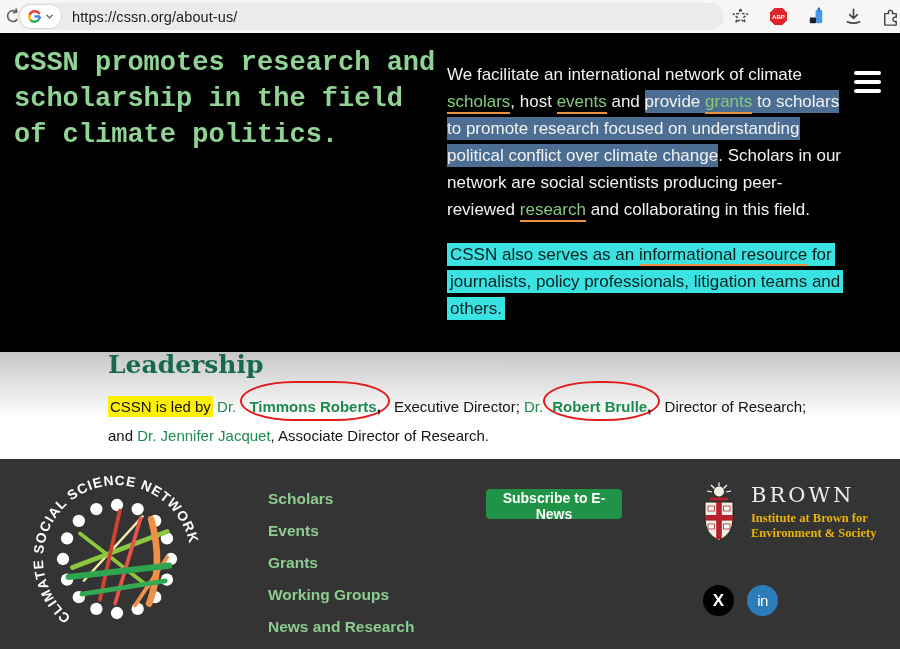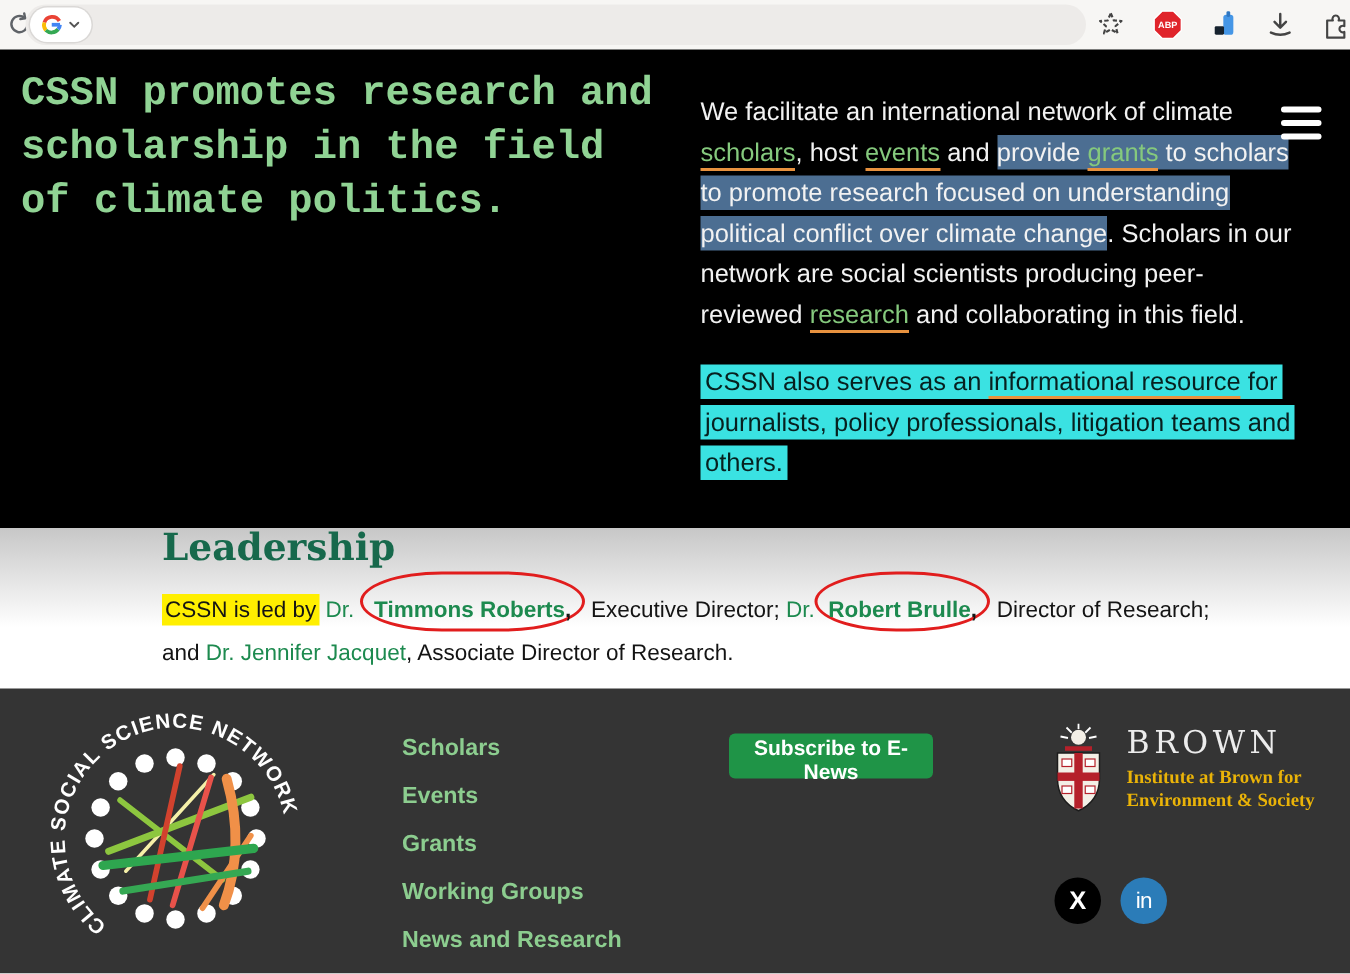--- a/index.html
+++ b/index.html
@@ -32,21 +32,21 @@
 
   
   .hero { position:absolute; top:33px; left:0; width:900px; height:319px; background:#000; }
   .hero-h1 {
     position:absolute; left:14px; top:12px; width:424px; margin:0;
     font-family:Liberation Mono, monospace; font-weight:700;
     font-size:27px; line-height:36px; color:#90d394;
   }
   .hero-right {
     position:absolute; left:447px; top:28px; width:400px;
-    font-size:17px; line-height:27px; color:#f2f2f2; font-weight:500;margin-left:20px;
+    font-size:17px; line-height:27px; color:#f2f2f2; font-weight:500;
   }
   .hero-right p { margin:0; }
   .hero-p2 { margin-top:18px !important; }
   .hlink { color:#85c97d; text-decoration:none; border-bottom:2px solid #e8923f; padding-bottom:1px; }
   .sel { background:#4c6e92; padding:2px 0; box-decoration-break:clone; -webkit-box-decoration-break:clone; }
   .cyan { background:#3ae2e2; color:#07201f; font-weight:500; padding:2px 3px;
           box-decoration-break:clone; -webkit-box-decoration-break:clone; }
   .cyanlink { color:#07201f; text-decoration:none; border-bottom:2px solid #e8923f; }
   .hamburger { position:absolute; right:19px; top:38px; width:27px; cursor:pointer; }
   .hamburger .bar { height:4px; background:#fff; border-radius:2px; margin-bottom:5px; }
@@ -97,20 +97,21 @@
         <path d="M15.1 6.0 A6.6 6.6 0 0 0 3.1 7.2" fill="none" stroke="#ea4335" stroke-width="3"></path>
         <path d="M3.1 7.2 A6.6 6.6 0 0 0 4.3 13.4" fill="none" stroke="#fbbc05" stroke-width="3"></path>
         <path d="M4.3 13.4 A6.6 6.6 0 0 0 14.1 12.6" fill="none" stroke="#34a853" stroke-width="3"></path>
         <path d="M14.1 12.6 A6.6 6.6 0 0 0 15.6 9" fill="none" stroke="#4285f4" stroke-width="3"></path>
         <rect x="9" y="7.5" width="6.6" height="3" fill="#4285f4"></rect>
       </svg>
       <svg width="9" height="9" viewBox="0 0 10 10">
         <path d="M2 3.5 L5 6.5 L8 3.5" fill="none" stroke="#555" stroke-width="1.4" stroke-linecap="round"></path>
       </svg>
     </div>
+    <span class="url-text">https://cssn.org/about-us/</span>
   </div>
 
   <div class="tb-right">
     <svg class="tb-ic ic-star" viewBox="0 0 22 22">
       <path d="M11 3 L13.2 8 L18.5 8.4 L14.4 11.9 L15.7 17 L11 14.2 L6.3 17 L7.6 11.9 L3.5 8.4 L8.8 8 Z" fill="none" stroke="#444" stroke-width="1.5" stroke-linejoin="round" stroke-dasharray="3 1.6"></path>
     </svg>
     <svg class="tb-ic ic-abp" viewBox="0 0 22 22">
       <polygon points="7,1.5 15,1.5 20.5,7 20.5,15 15,20.5 7,20.5 1.5,15 1.5,7" fill="#e0242b" stroke="#fff" stroke-width="1"></polygon>
       <text x="11" y="13.6" text-anchor="middle" font-size="6.4" font-weight="bold" fill="#fff" font-family="Liberation Sans, sans-serif">ABP</text>
     </svg>

